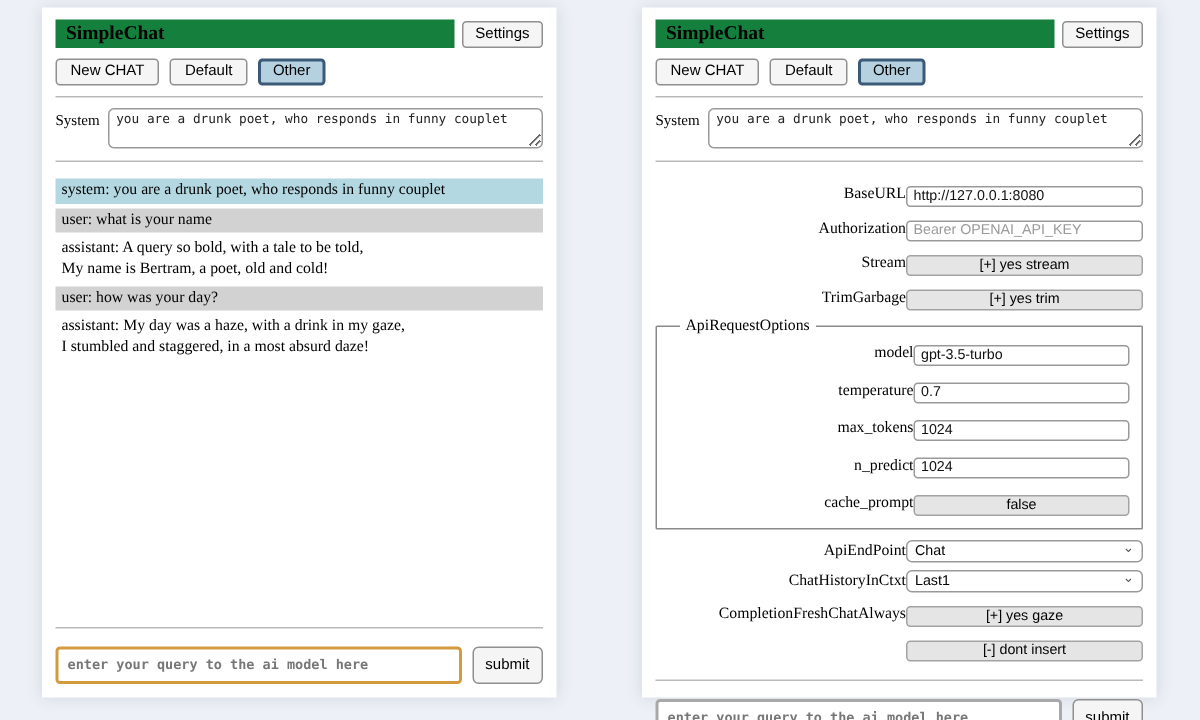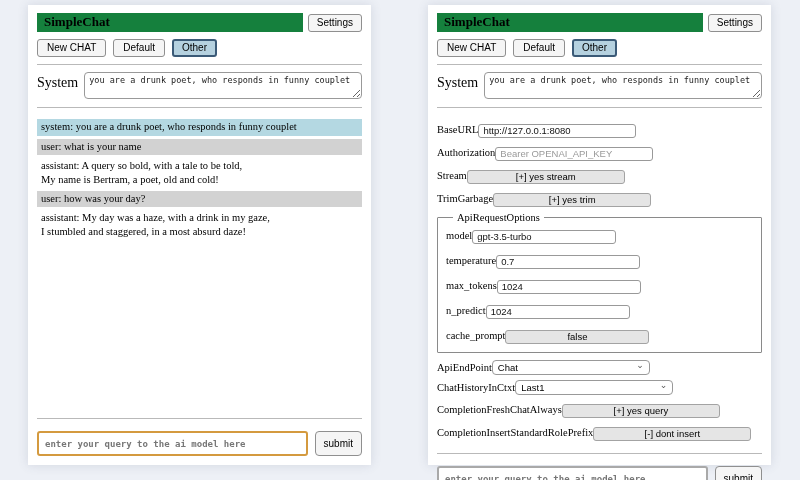--- a/index.html
+++ b/index.html
@@ -52,21 +52,21 @@
     border: 2px solid #3b5a77;
     padding: 1px 8px;
   }
   hr.divider {
     border: none;
     border-top: 1px solid #b9b9b9;
     margin: 7px 0 6px 0;
   }
   
   .system-row { display: flex; gap: 6px; align-items: flex-start; margin: 1px 0 1px 0; }
-  .system-row .lbl { font-size: 14px; padding-top: 3px; }
+  .system-row .lbl { font-size: 10px; padding-top: 3px; }
   .system-row textarea {
     flex: 1;
     height: 27px;
     font-family: "DejaVu Sans Mono", monospace;
     font-size: 8.5px;
     border: 1px solid #999;
     border-radius: 4px;
     padding: 2px 4px;
     resize: both;
     overflow: hidden;
@@ -83,21 +83,21 @@
     white-space: pre-line;
   }
   .msg.system { background: #b4d8e2; }
   .msg.user { background: #d2d2d2; }
   .msg.assistant { background: #ffffff; }
   
   .settings { margin-top: 6px; }
   .set-row {
     display: flex;
     align-items: center;
-    justify-content: flex-start;
+    justify-content: flex-end;
     margin-bottom: 5px;
   }
   .set-row .lbl { font-size: 10.5px; }
   .ctrl { width: 158px; }
   .ctrl input {
     width: 100%;
     height: 14px;
     font-family: "Liberation Sans", sans-serif;
     font-size: 9.5px;
     border: 1px solid #999;
@@ -276,24 +276,23 @@
         <span class="lbl">ChatHistoryInCtxt</span>
         <span class="ctrl">
           <span class="select">
             <span>Last1</span>
             <span class="chev">⌄</span>
           </span>
         </span>
       </div>
       <div class="set-row">
         <span class="lbl">CompletionFreshChatAlways</span>
-        <span class="ctrl"><button>[+] yes query</button></span>
-      </div>
-      <div class="set-row">
-        <span class="lbl">CompletionInsertStandardRolePrefix</span>
+        <span class="ctrl"><button>[+] yes gaze</button></span>
+      </div>
+      <div class="set-row">
         <span class="ctrl"><button>[-] dont insert</button></span>
       </div>
     </div>
 
     <div class="spacer"></div>
     <hr class="divider">
     <div class="query-row">
       <input type="text" placeholder="enter your query to the ai model here" style="">
       <button>submit</button>
     </div>

